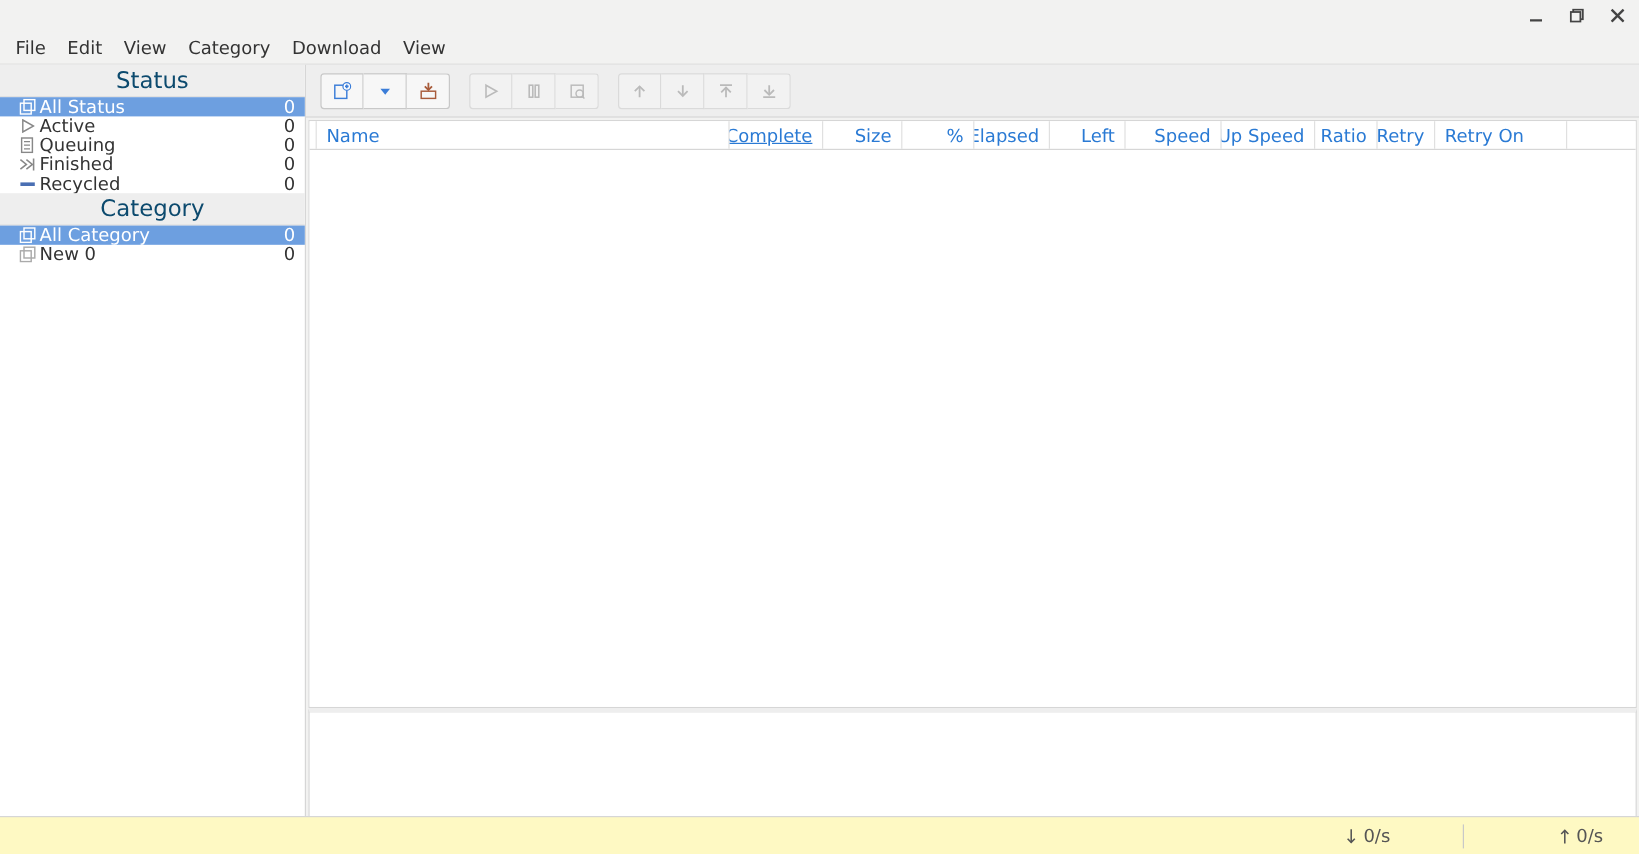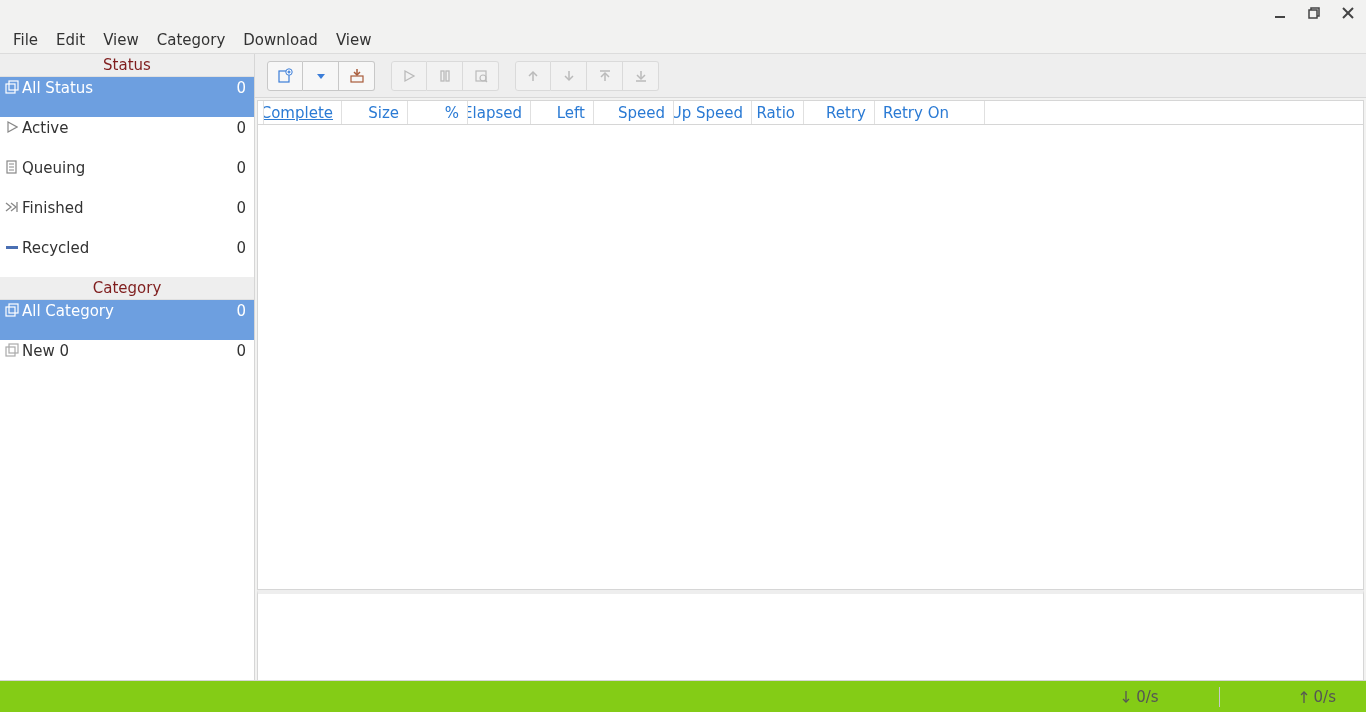--- a/index.html
+++ b/index.html
@@ -14,22 +14,22 @@
   
   
   .menubar { height: 28px; background: #f2f2f1; display: flex; align-items: center; padding: 0 4px; border-bottom: 1px solid #dcdcdc; }
   .menubar .menuitem { padding: 3px 9px; cursor: pointer; }
   
   
   .main { flex: 1; display: flex; min-height: 0; }
   
   
   .sidebar { width: 255px; background: #fff; border-right: 1px solid #d6d6d6; display: flex; flex-direction: column; }
-  .section-header { background: #eeeeee; color: #7f1d1d; text-align: center; padding: 2px 0; font-size: 15px; border-bottom: 1px solid #e0e0e0; }
-  .sb-item { display: flex; padding: 2px 8px 2px 4px; height: 40px; cursor: pointer; }
+  .section-header { background: #eeeeee; color: #0c4a6e; text-align: center; padding: 2px 0; font-size: 19px; border-bottom: 1px solid #e0e0e0; }
+  .sb-item { display: flex; align-items: center; padding: 2px 8px 2px 15px; height: 16px; cursor: pointer; }
   .sb-item.selected { background: #6d9fe0; color: #fff; }
   .sb-item.selected .sb-icon { color: #fff; }
   .sb-item .sb-icon { width: 16px; height: 16px; display: flex; align-items: center; justify-content: center; margin-right: 2px; color: #888; flex-shrink: 0; }
   .sb-item .sb-label { flex: 1; }
   .sb-item .sb-count { text-align: right; }
   
   
   .rightpane { flex: 1; display: flex; flex-direction: column; min-width: 0; }
   
   
@@ -47,21 +47,21 @@
   .tablewrap { flex: 1; background: #fff; border: 1px solid #d6d6d6; margin: 2px 2px 0 2px; display: flex; flex-direction: column; min-height: 0; }
   .thead { display: flex; height: 24px; border-bottom: 1px solid #d6d6d6; background: #fff; }
   .th { border-right: 1px solid #e0e0e0; padding: 2px 8px; color: #2a7ad4; font-size: 15px; display: flex; align-items: center; cursor: pointer; overflow: hidden; white-space: nowrap; }
   .th.right { justify-content: flex-end; }
   .tbody { flex: 1; background: #fff; }
   
   
   .detail { height: 90px; background: #fff; border-top: 4px solid #eeeeee; border-left: 1px solid #d6d6d6; border-right: 1px solid #d6d6d6; margin: 0 2px; }
   
   
-  .statusbar { height: 32px; border-top: 1px solid #d6d6d6; background: #84cc16; display: flex; align-items: center; justify-content: flex-end; padding: 0 30px; gap: 60px; color: #555; font-size: 15px; }
+  .statusbar { height: 32px; border-top: 1px solid #d6d6d6; background: #fef9c3; display: flex; align-items: center; justify-content: flex-end; padding: 0 30px; gap: 60px; color: #555; font-size: 15px; }
   .statusbar .sep { border-left: 1px solid #c8c8c8; height: 20px; margin: 0 20px 0 0; }
   .statusbar .speed { display: flex; align-items: center; gap: 6px; }
 </style>
 </head>
 <body>
 
 <div class="window">
 
   <div class="titlebar">
     <div class="wbtn">
@@ -245,29 +245,30 @@
                 <line x1="7" y1="2" x2="7" y2="10" stroke="#888" stroke-width="1.5"></line>
                 <polyline points="3,6 7,10 11,6" fill="none" stroke="#888" stroke-width="1.5"></polyline>
               </svg>
           </div>
         </div>
       </div>
 
       <div class="tablewrap">
         <div class="thead" id="thead">
             <div class="th" style="width: 6px; border-right: 1px solid rgb(224, 224, 224); padding: 0px;"></div>
+            <div class="th" style="width: 344px;">Name</div>
             <div class="th right" style="width: 78px; text-decoration: underline;">Complete</div>
             <div class="th right" style="width: 66px;">Size</div>
             <div class="th right" style="width: 60px;">%</div>
             <div class="th right" style="width: 63px;">Elapsed</div>
             <div class="th right" style="width: 63px;">Left</div>
             <div class="th right" style="width: 80px;">Speed</div>
             <div class="th right" style="width: 78px;">Up Speed</div>
             <div class="th right" style="width: 52px;">Ratio</div>
-            <div class="th right" style="width: 48px; margin-left: 23px;">Retry</div>
+            <div class="th right" style="width: 48px;">Retry</div>
             <div class="th" style="width: 110px;">Retry On</div>
           </div>
         <div class="tbody"></div>
       </div>
 
       <div class="detail"></div>
     </div>
   </div>
 
   <div class="statusbar">

